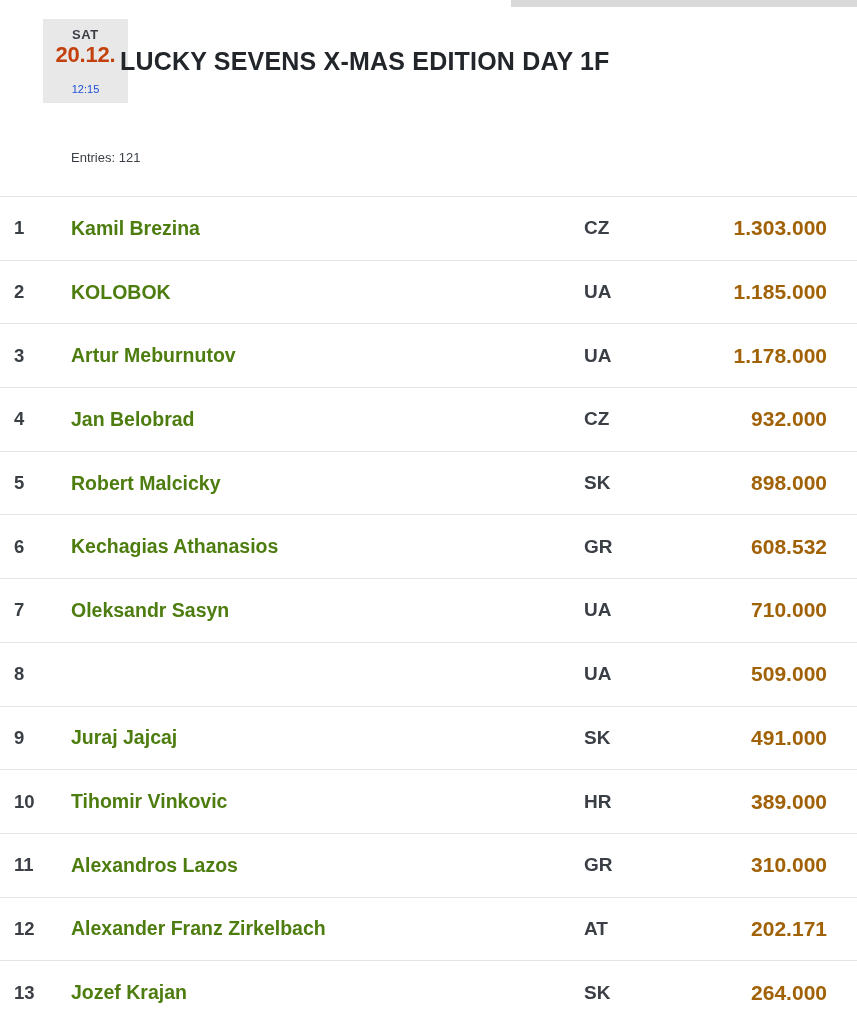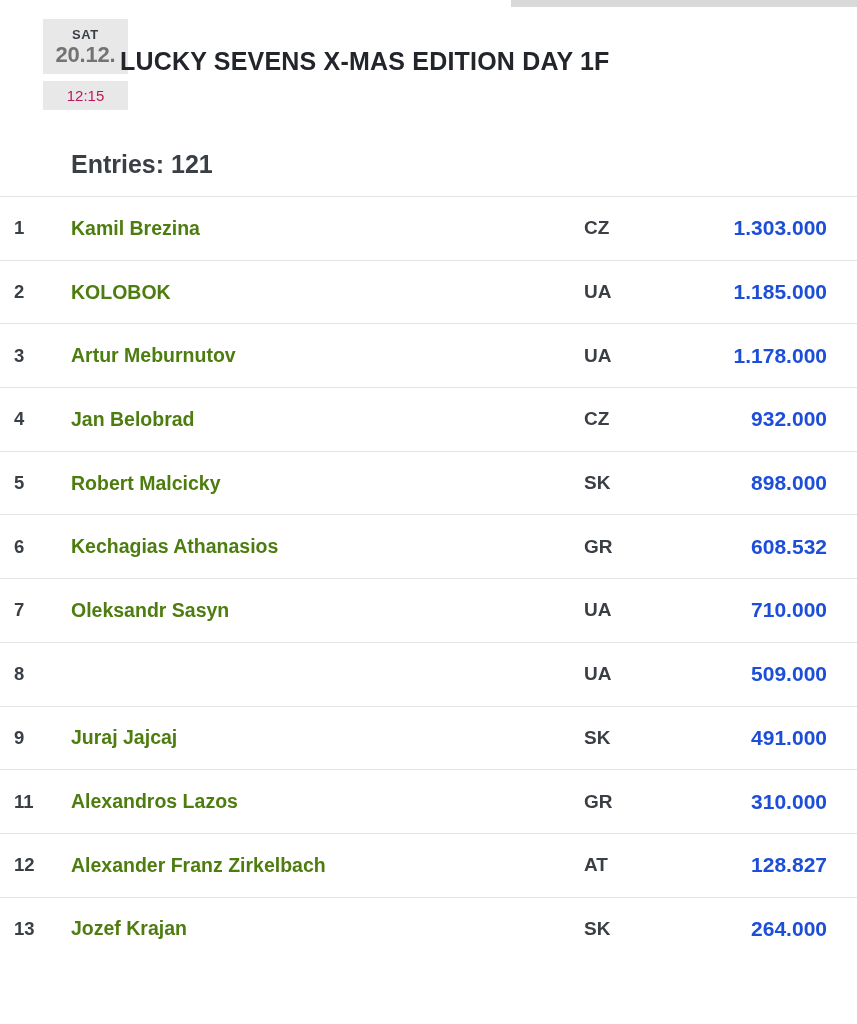--- a/index.html
+++ b/index.html
@@ -67,52 +67,51 @@
     font-size: 13px;
     font-weight: bold;
     letter-spacing: 0.6px;
     color: #3a3f46;
     line-height: 15px;
   }
   .date-day {
     font-size: 22px;
     font-weight: bold;
     letter-spacing: -0.2px;
-    color: #737373;
+    color: #c2410c;
     line-height: 26px;
   }
   .date-time {
-    margin-top: 7px;
     background: #e8e8e8;
     width: 85px;
     height: 29px;
     display: flex;
     align-items: center;
     justify-content: center;
-    font-size: 15px;
-    color: #be185d;
+    font-size: 11px;
+    color: #1d4ed8;
   }
   .title {
     position: absolute;
     left: 120px;
     top: 40px;
     font-size: 25px;
     font-weight: bold;
     letter-spacing: 0.2px;
     color: #22262b;
     white-space: nowrap;
   }
 
   
   .entries {
     position: absolute;
     left: 71px;
     top: 150px;
-    font-size: 25px;
-    font-weight: bold;
+    font-size: 13px;
+    font-weight: normal;
     color: #3a3f46;
   }
 
   
   .table {
     position: absolute;
     left: 0;
     top: 196px;
     width: 857px;
   }
@@ -144,21 +143,21 @@
     left: 584px;
     font-size: 19px;
     font-weight: bold;
     color: #3a3f46;
   }
   .c-chips {
     position: absolute;
     right: 30px;
     font-size: 21px;
     font-weight: bold;
-    color: #1d4ed8;
+    color: #a16207;
     text-align: right;
     white-space: nowrap;
   }
 </style>
 </head>
 <body>
 
 <div class="page">
 
   <div class="top-strip">
@@ -236,33 +235,39 @@
       <div class="c-chips">509.000</div>
     </div>
 
     <div class="row">
       <div class="c-rank">9</div>
       <div class="c-name">Juraj Jajcaj</div>
       <div class="c-country">SK</div>
       <div class="c-chips">491.000</div>
     </div>
 
+    <div class="row">
+      <div class="c-rank">10</div>
+      <div class="c-name">Tihomir Vinkovic</div>
+      <div class="c-country">HR</div>
+      <div class="c-chips">389.000</div>
+    </div>
 
     <div class="row">
       <div class="c-rank">11</div>
       <div class="c-name">Alexandros Lazos</div>
       <div class="c-country">GR</div>
       <div class="c-chips">310.000</div>
     </div>
 
     <div class="row">
       <div class="c-rank">12</div>
       <div class="c-name">Alexander Franz Zirkelbach</div>
       <div class="c-country">AT</div>
-      <div class="c-chips">128.827</div>
+      <div class="c-chips">202.171</div>
     </div>
 
     <div class="row">
       <div class="c-rank">13</div>
       <div class="c-name">Jozef Krajan</div>
       <div class="c-country">SK</div>
       <div class="c-chips">264.000</div>
     </div>
 
   </div>

